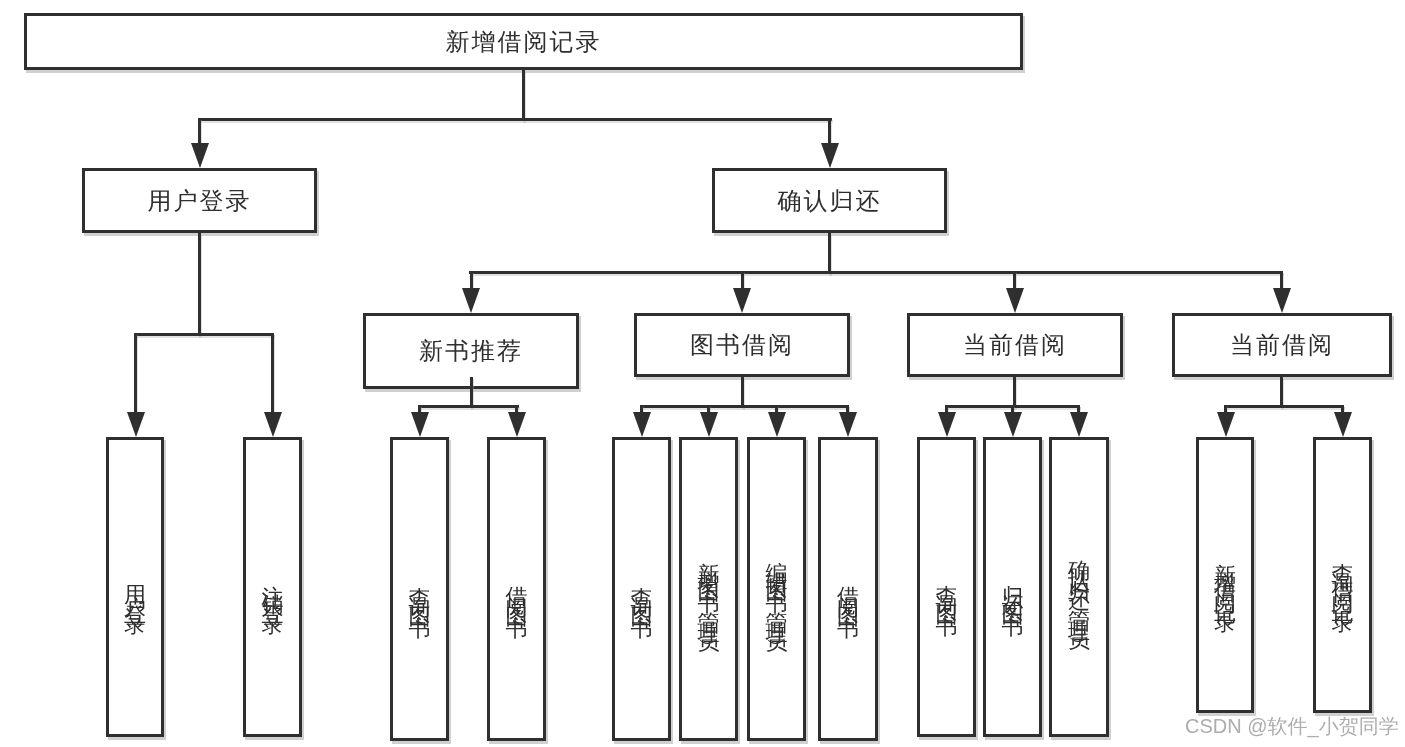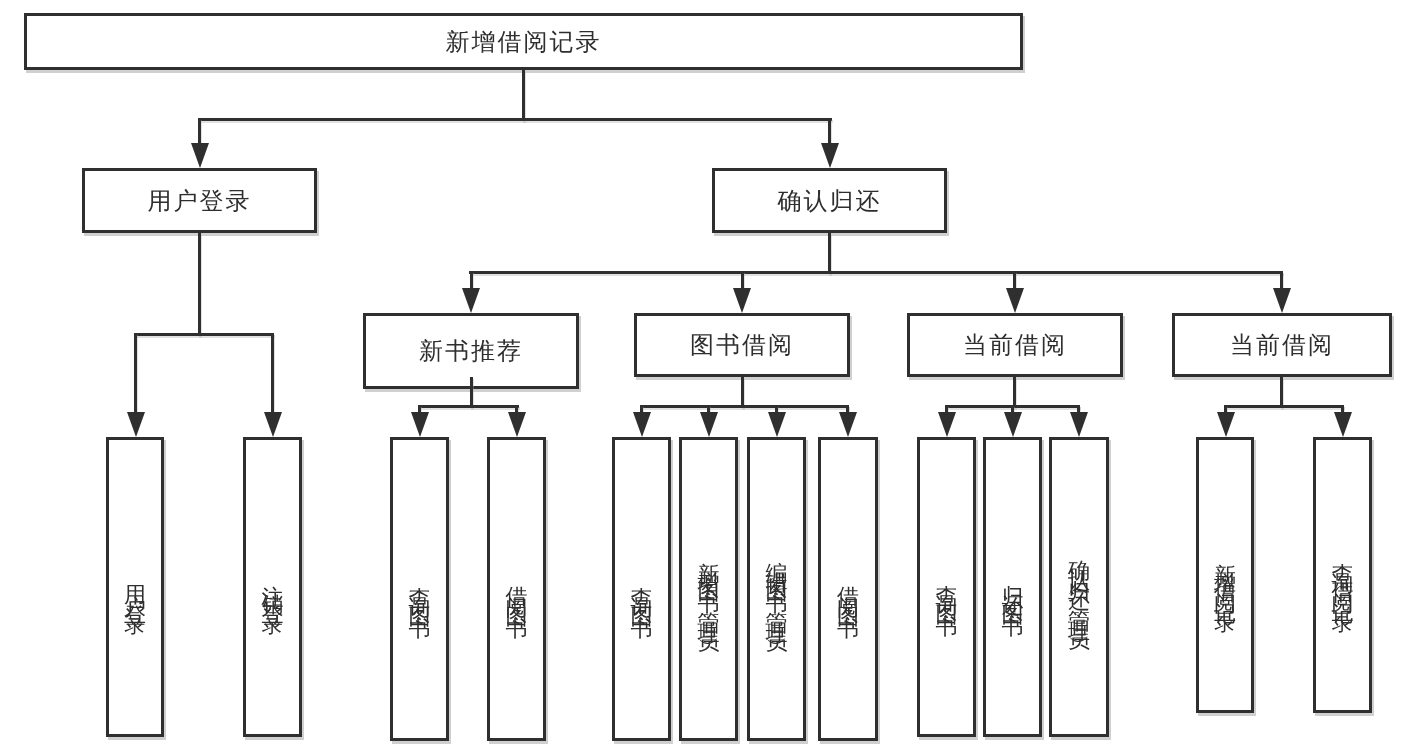--- a/index.html
+++ b/index.html
@@ -158,14 +158,15 @@
     <span class="lbl">确认归还（管理员）</span>
   </div>
 
   <div class="box v" style="left:1196px;top:437px;width:58px;height:276px">
     <span class="lbl">新增借阅记录</span>
   </div>
   <div class="box v" style="left:1313px;top:437px;width:59px;height:276px">
     <span class="lbl">查询借阅记录</span>
   </div>
 
+  <div class="watermark">CSDN @软件_小贺同学</div>
 
 </div>
 
 </body></html>

